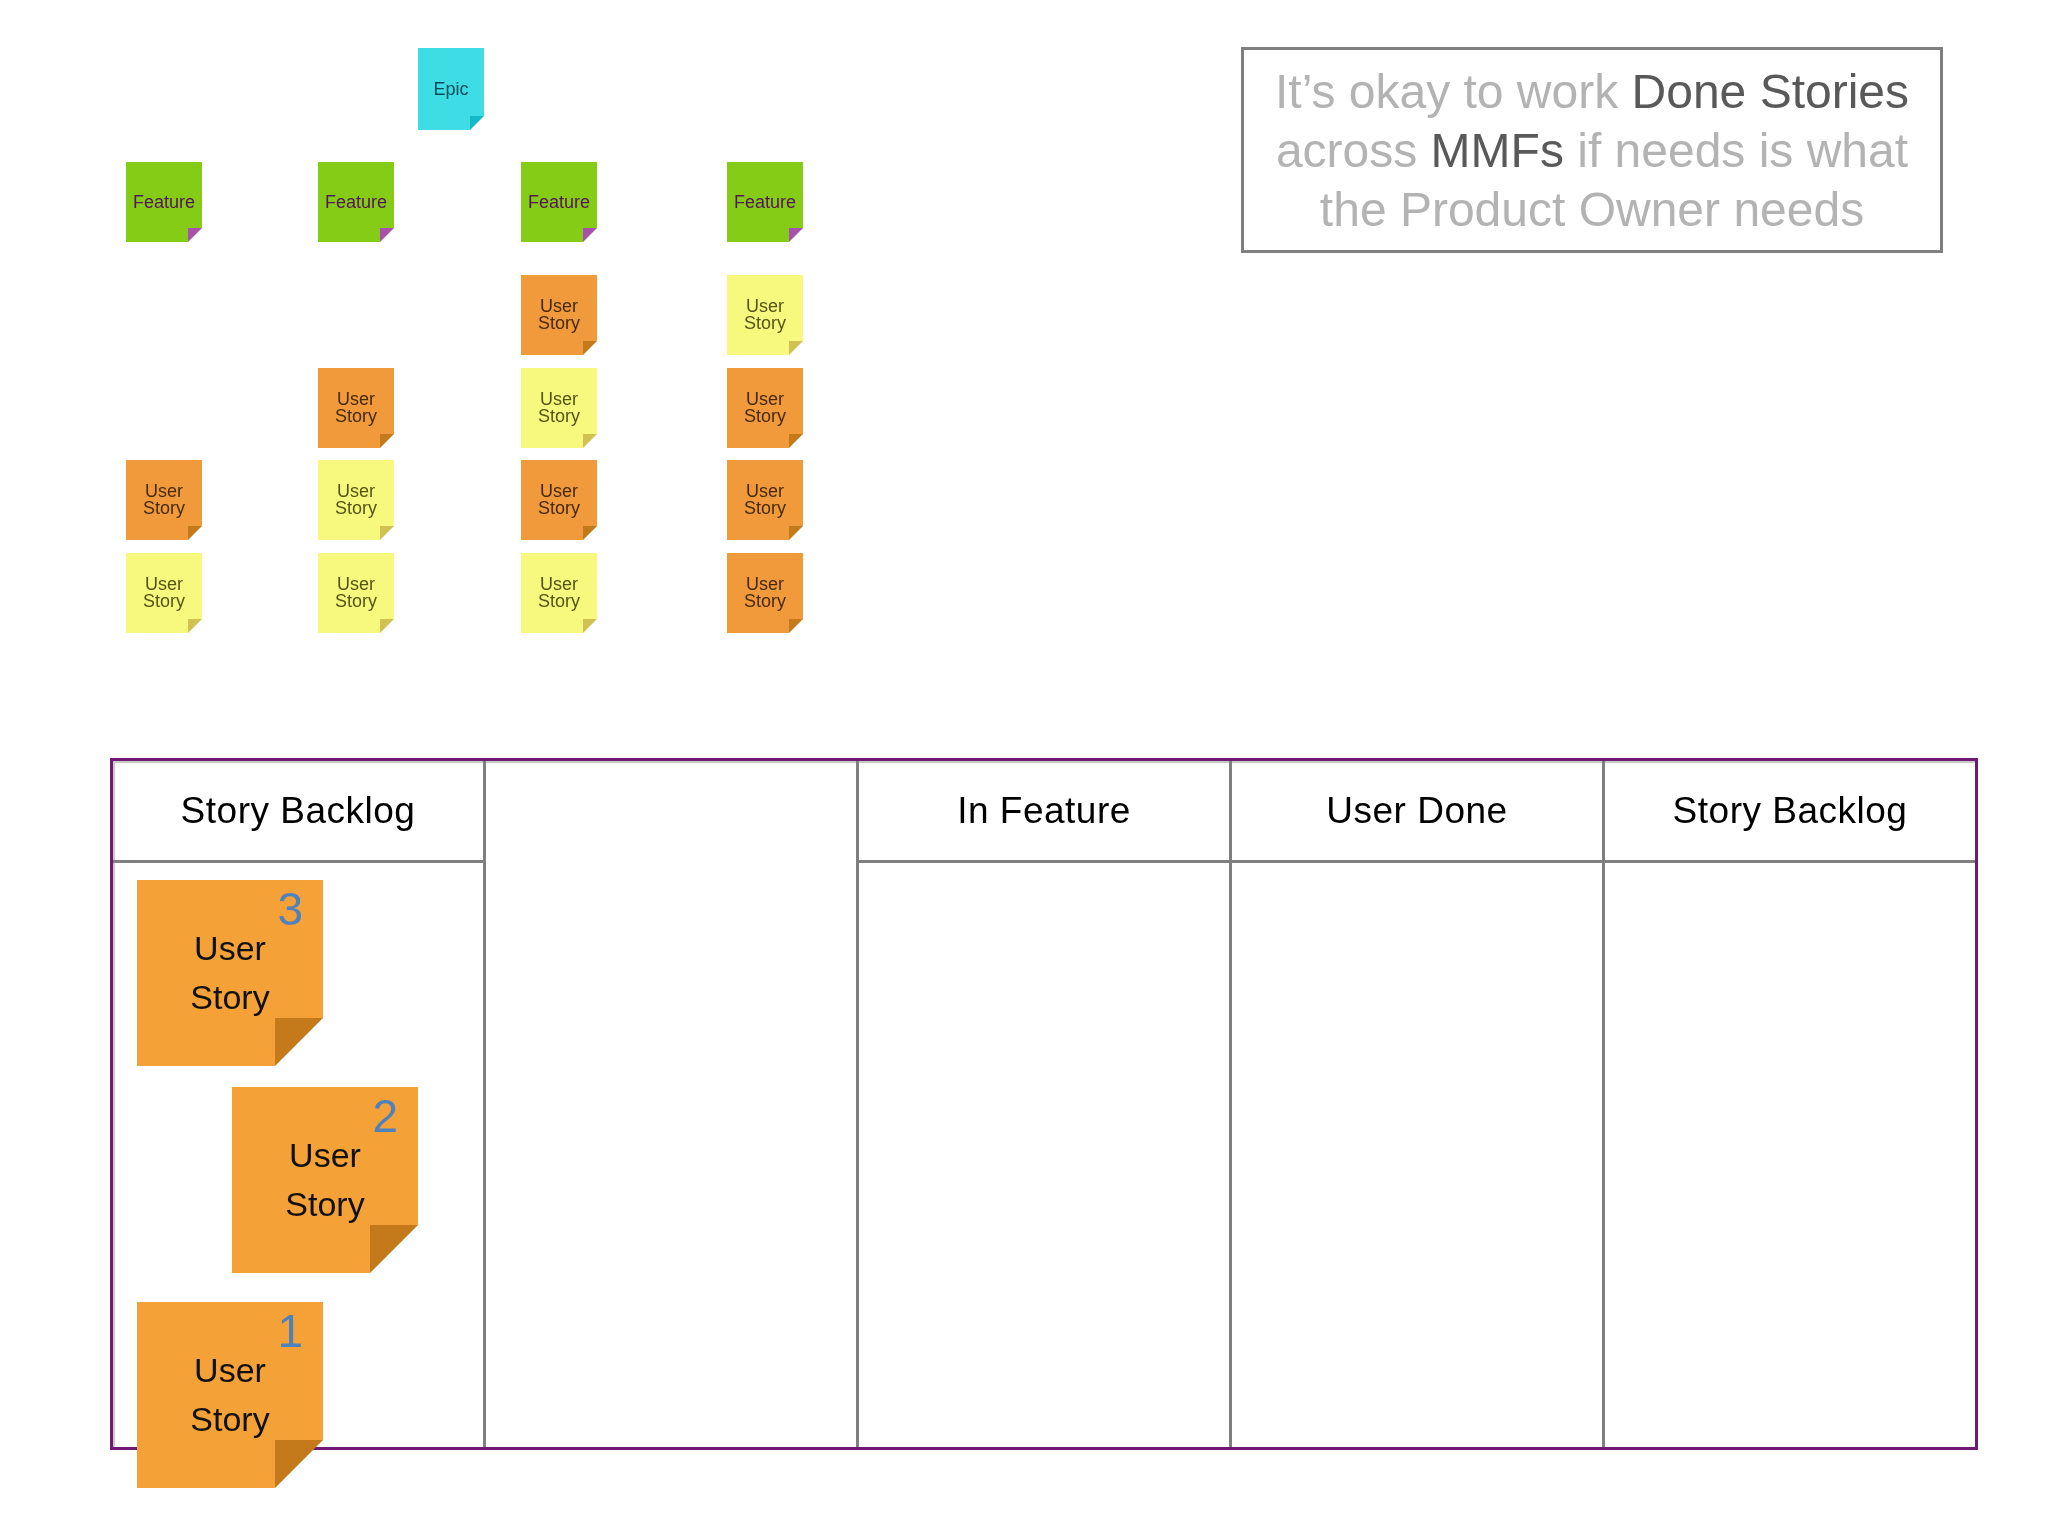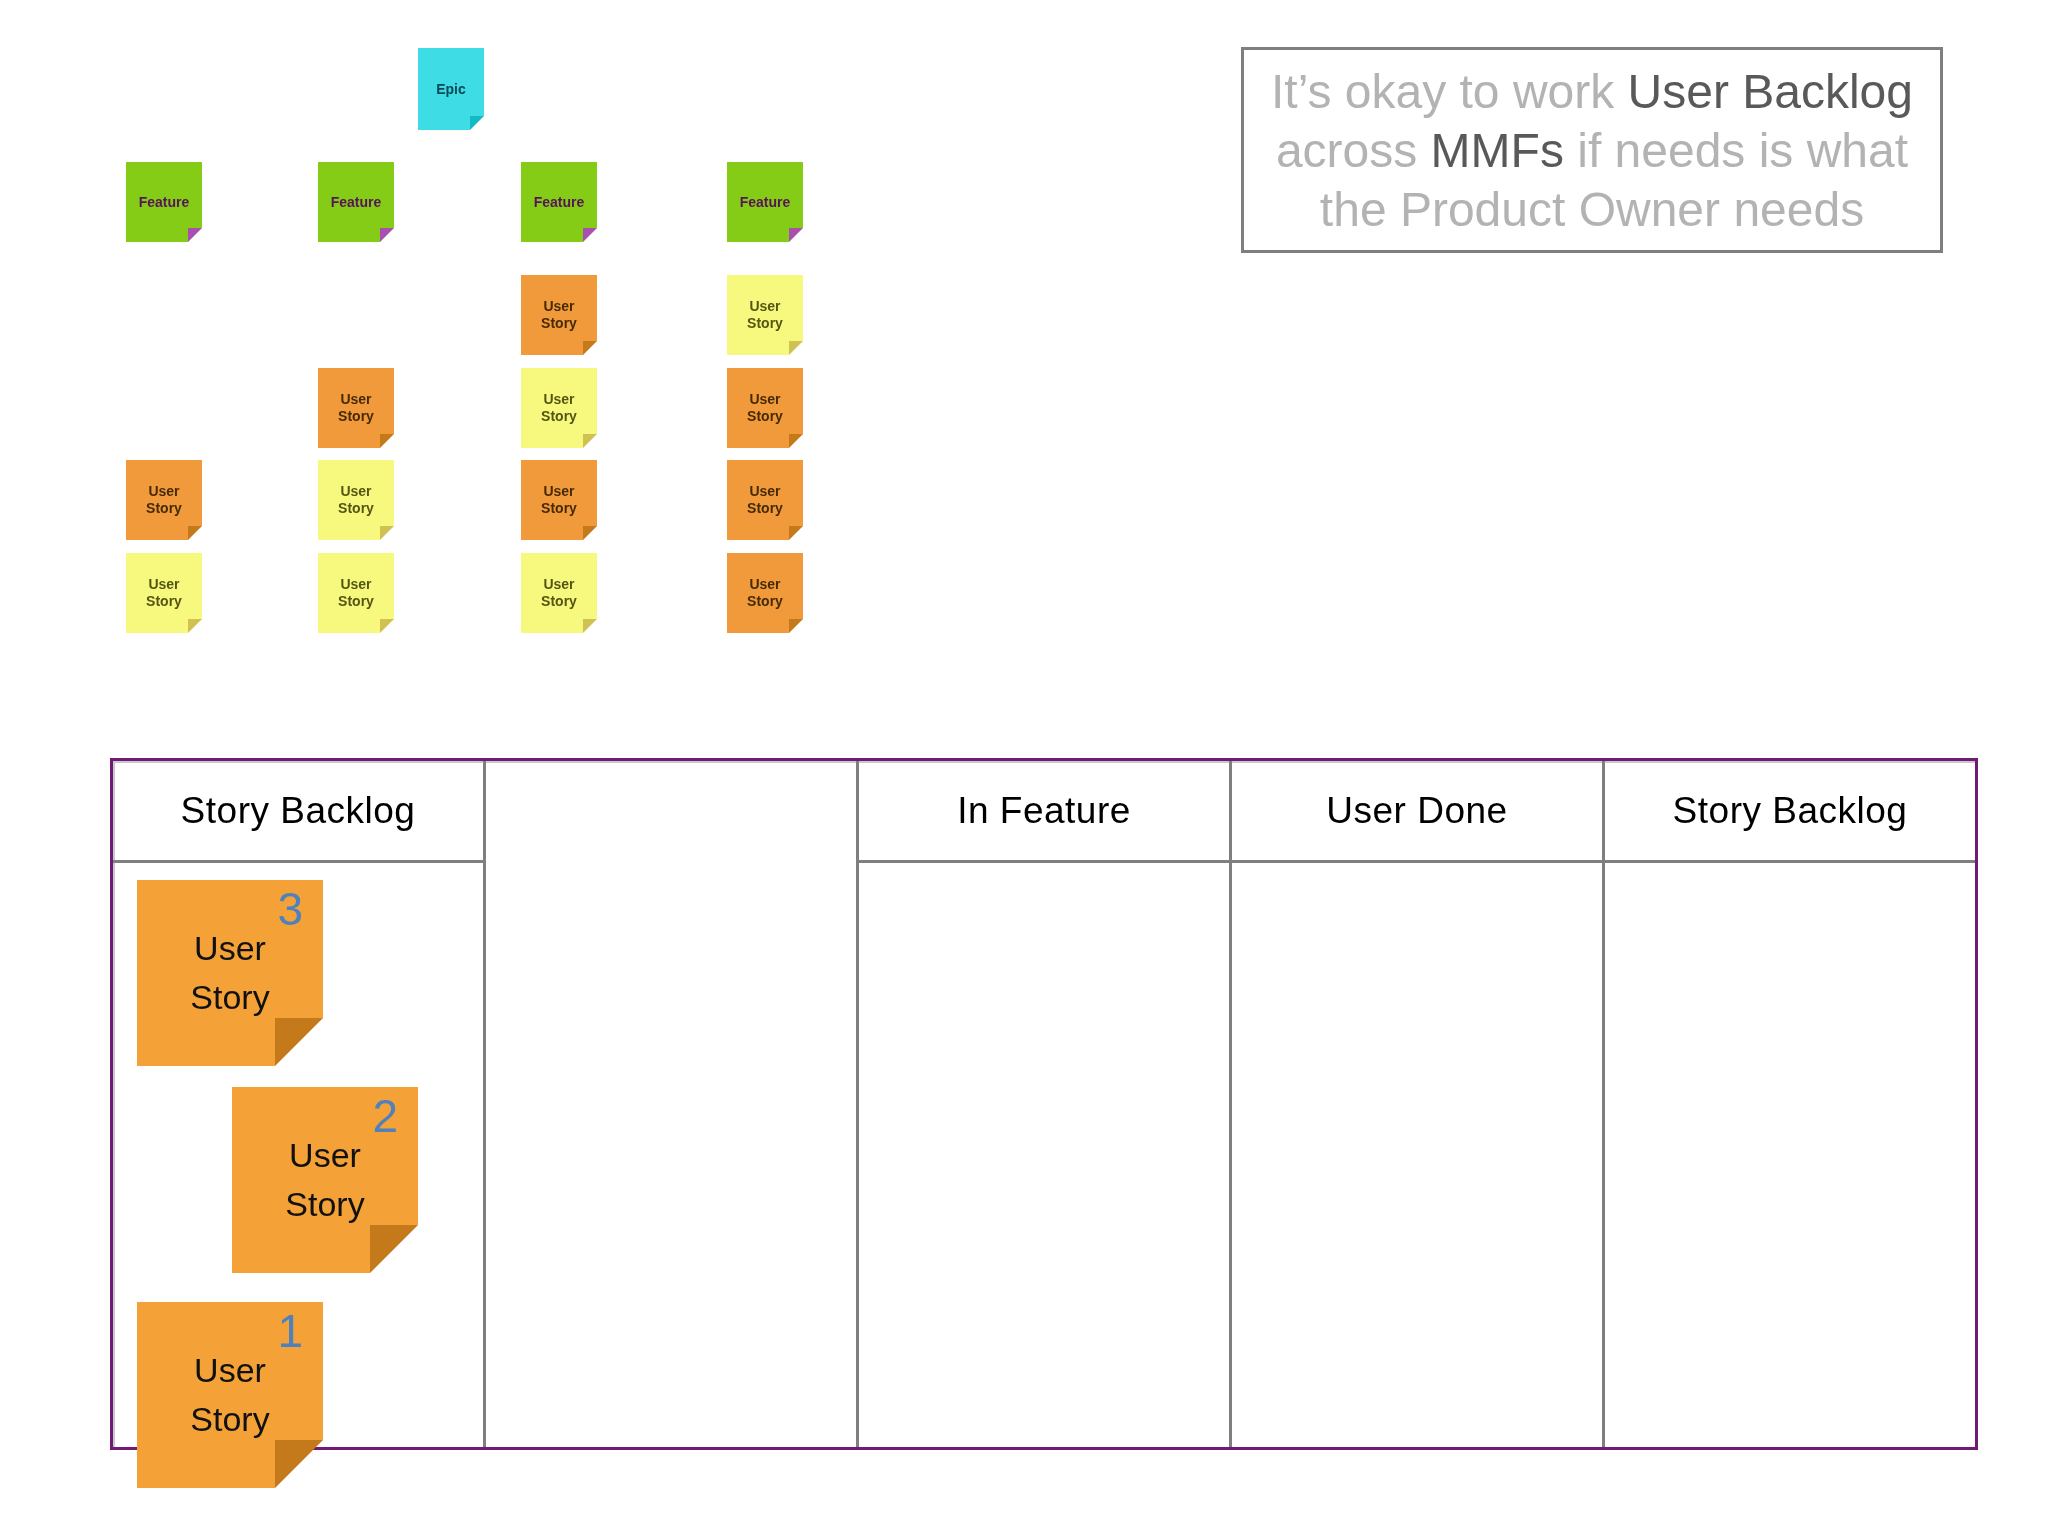--- a/index.html
+++ b/index.html
@@ -23,21 +23,21 @@
     position:absolute;right:0;bottom:0;
     width:var(--fs);height:var(--fs);
     background:var(--fc);
   }
 
   
   .cluster-note{
     width:76px;height:80px;
     --fs:14px;
     display:flex;flex-direction:column;align-items:center;justify-content:center;
-    font-size:14px;font-weight:700;line-height:17px;text-align:left;
+    font-size:18px;font-weight:400;line-height:17px;text-align:left;
   }
   .cluster-note.epic{width:66px;height:82px;}
   .c-orange{background:#f09a3c;--fc:#c4791a;color:#472a04;}
   .c-yellow{background:#f7f87e;--fc:#cfc253;color:#555513;}
   .c-purple{background:#84cc16;--fc:#a94fad;color:#571457;}
   .c-cyan  {background:#3edde6;--fc:#14b9c6;color:#0a4a57;}
 
   
   #callout{
     position:absolute;left:1241px;top:47px;width:702px;height:206px;
@@ -150,21 +150,21 @@
         <span>User</span>
         <span>Story</span>
       </div>
       <div class="snote cluster-note c-orange" style="left: 727px; top: 553px;">
         <span>User</span>
         <span>Story</span>
       </div>
     </div>
 
   <div id="callout">
-      <div><span>It’s okay to work </span><span class="em">User Backlog</span></div>
+      <div><span>It’s okay to work </span><span class="em">Done Stories</span></div>
       <div><span>across </span><span class="em">MMFs</span><span> if needs is what</span></div>
       <div><span>the Product Owner needs</span></div>
     </div>
 
   <div id="board">
       <div class="board-col">
         <div class="col-header">Story Backlog</div>
         <div class="col-body"></div>
       </div>
       <div class="board-col">

